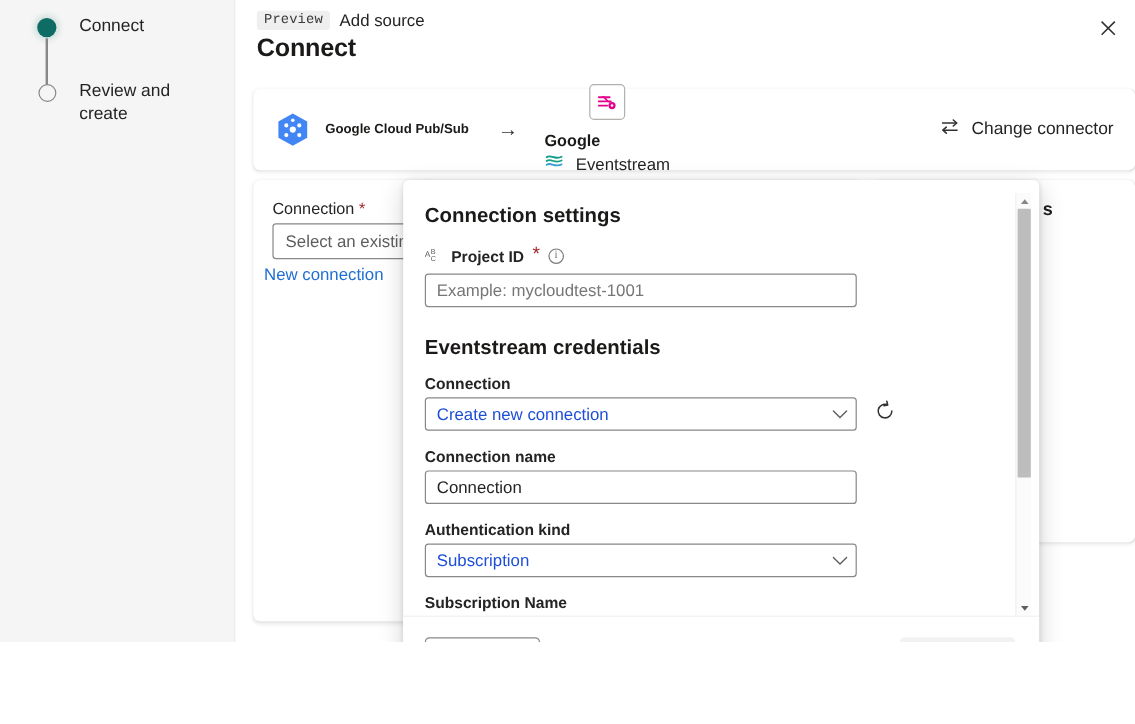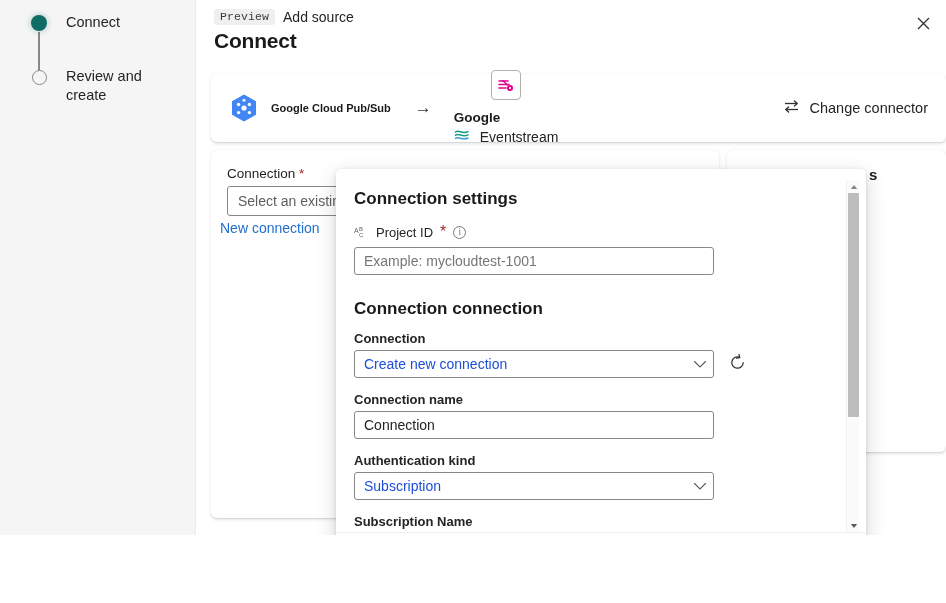--- a/index.html
+++ b/index.html
@@ -199,21 +199,21 @@
     border-radius: 4px;
     background: #fff;
     display: flex; align-items: center; justify-content: center;
     font-size: 14px; color: #242424;
     cursor: pointer;
   }
 
   
   .modal {
     position: absolute;
-    left: 336px; top: 169px;
+    left: 336px; top: 150px;
     width: 530px; height: 434px;
     background: #ffffff;
     border-radius: 5px;
     box-shadow: 0 6px 20px rgba(0,0,0,0.17), 0 1.2px 4px rgba(0,0,0,0.12);
     overflow: hidden;
     padding-left: 25px;
   }
   .modal-scrollarea {
     position: absolute;
     left: 0; top: 0;
@@ -231,21 +231,21 @@
   }
   .proj-row {
     display: flex; align-items: center; gap: 7px;
     margin-bottom: 6px;
   }
   .abc-icon {
     font-size: 11px; color: #605e5c;
     letter-spacing: -0.5px;
     position: relative; top: 0px;
   }
-  .proj-label { font-size: 13px; font-weight: 400; color: #242424; }
+  .proj-label { font-size: 13px; font-weight: 700; color: #242424; }
   .info-icon {
     width: 13px; height: 13px; border-radius: 50%;
     border: 1.1px solid #7a7a7a;
     color: #7a7a7a;
     font-size: 9.5px; line-height: 11px;
     text-align: center;
     font-family: "Liberation Serif", serif;
   }
   .m-input {
     width: 360px; height: 28px;
@@ -457,21 +457,21 @@
           </svg>
         </span>
         <span class="proj-label">Project ID</span>
         <span class="req-star">*</span>
         <span class="info-icon">i</span>
       </div>
       <div class="m-input placeholder">
         <span>Example: mycloudtest-1001</span>
       </div>
 
-      <div class="modal-h2">Connection connection</div>
+      <div class="modal-h2">Eventstream credentials</div>
 
       <div class="m-flabel first">Connection</div>
       <div class="row-with-refresh">
         <div class="m-select">
           <span class="val">Create new connection</span>
           <span class="chev">
             <svg width="14" height="10" viewBox="0 0 14 10" aria-hidden="true">
               <path d="M1.5 2.5 L7 8 L12.5 2.5" stroke="#605e5c" stroke-width="1.15" fill="none" stroke-linecap="round"></path>
             </svg>
           </span>

